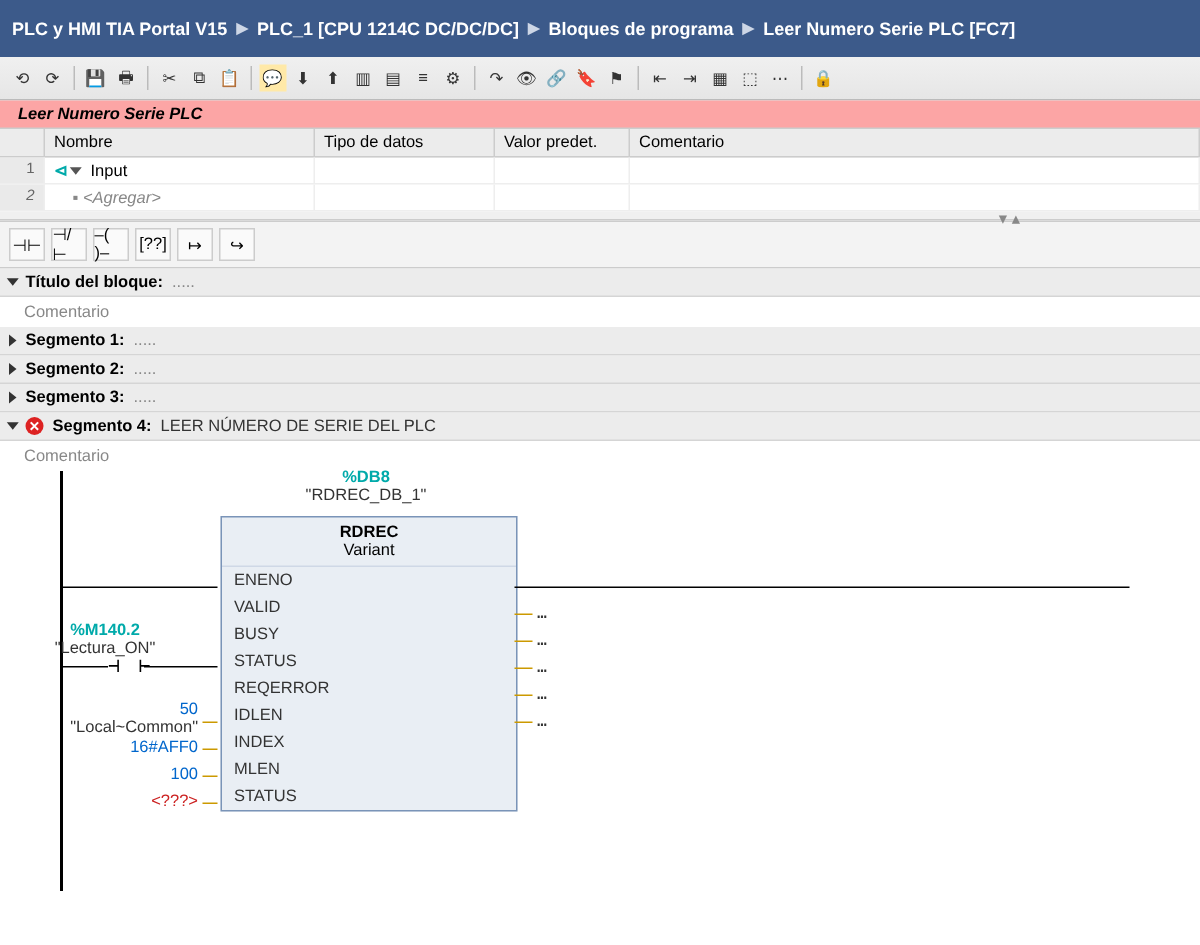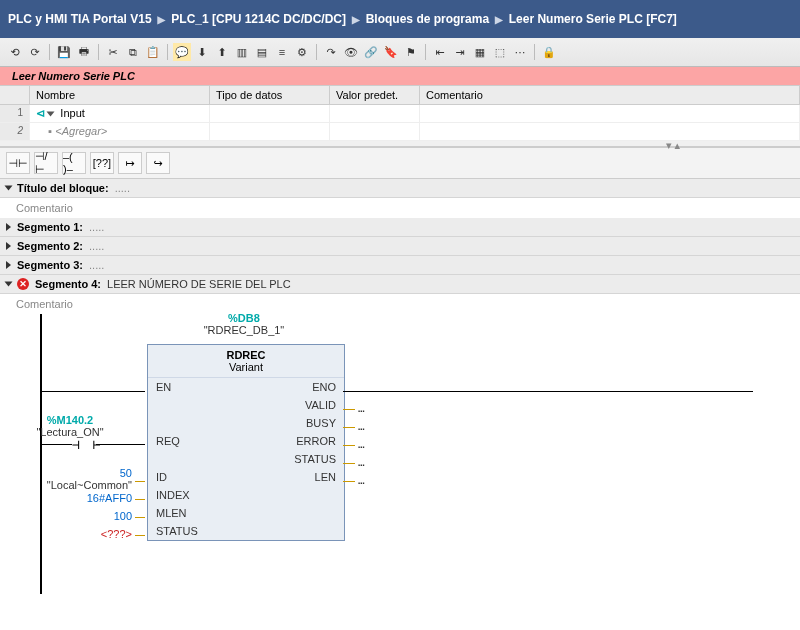--- a/index.html
+++ b/index.html
@@ -26,21 +26,21 @@
   .section-bar .lbl { font-weight: bold; }
   .section-bar .dots { color: #888; }
   .section-bar .subtitle { font-weight: normal; color: #333; font-size: 11px; }
   .comment-hint { color: #888; padding: 4px 16px; }
   .error-ico { display:inline-block; width:12px; height:12px; border-radius:50%; background:#d22; color:#fff; font-size:9px; text-align:center; line-height:12px; font-weight:bold; }
   .ladder-area { position: relative; padding: 10px 20px 10px 40px; }
   .rail { position: absolute; left: 40px; top: 0; bottom: 0; width: 2px; background: #000; }
   .fb-box { position: absolute; left: 147px; top: 30px; width: 198px; background: #e9eef4; border: 1px solid #7a94b8; }
   .fb-header { text-align: center; padding: 4px; font-weight: bold; border-bottom: 1px solid #cfd8e6; }
   .fb-sub { font-weight: normal; }
-  .fb-row { display: flex; justify-content: space-between; padding: 3px 8px; font-size: 11px; }
+  .fb-row { display: flex; padding: 3px 8px; font-size: 11px; }
   .fb-label-left { color: #333; }
   .fb-label-right { color: #333; }
   .db-label { position: absolute; left: 145px; top: -2px; width: 198px; text-align:center; }
   .db-addr { color: #0aa; font-weight: bold; font-size: 11px; }
   .db-name { color: #333; font-size: 11px; }
   .wire { position: absolute; background: #000; height: 1px; }
   .input-val { position: absolute; text-align: right; font-size: 11px; }
   .val-num { color: #06c; }
   .val-hex { color: #06c; }
   .val-miss { color: #c22; }
@@ -193,26 +193,26 @@
       </div>
     <div class="fb-row">
         <span></span>
         <span class="fb-label-right">VALID</span>
       </div>
     <div class="fb-row">
         <span></span>
         <span class="fb-label-right">BUSY</span>
       </div>
     <div class="fb-row">
+        <span></span>
+        <span class="fb-label-right">STATUS</span>
+      </div>
+    <div class="fb-row">
         <span class="fb-label-left">REQ</span>
         <span class="fb-label-right">ERROR</span>
-      </div>
-    <div class="fb-row">
-        <span></span>
-        <span class="fb-label-right">STATUS</span>
       </div>
     <div class="fb-row">
         <span class="fb-label-left">ID</span>
         <span class="fb-label-right">LEN</span>
       </div>
     <div class="fb-row">
         <span class="fb-label-left">INDEX</span>
         <span></span>
       </div>
     <div class="fb-row">

